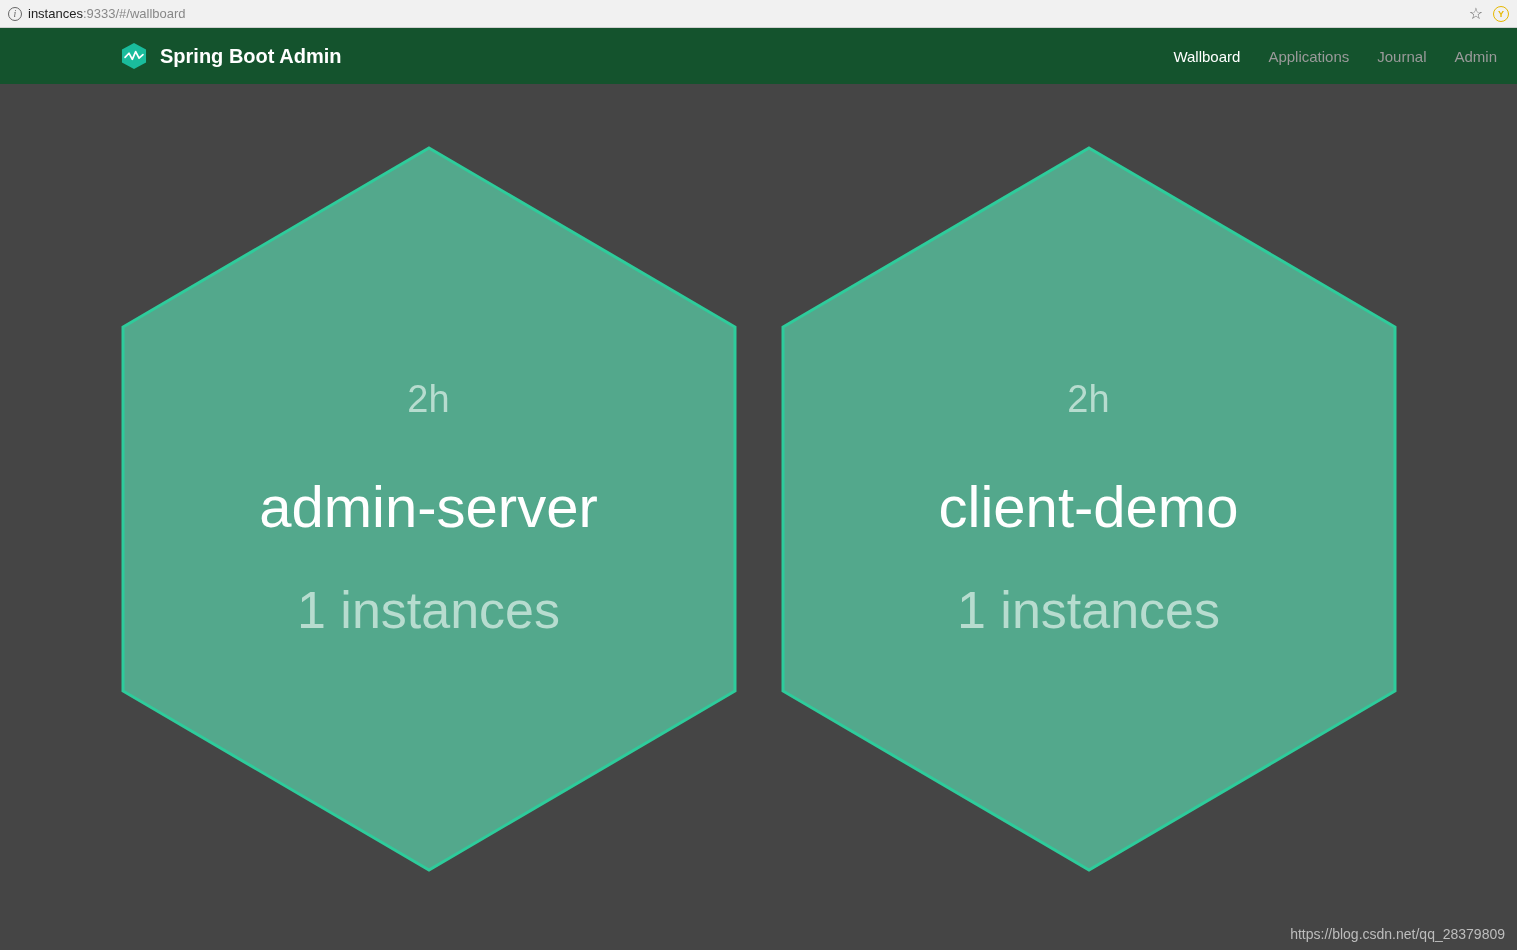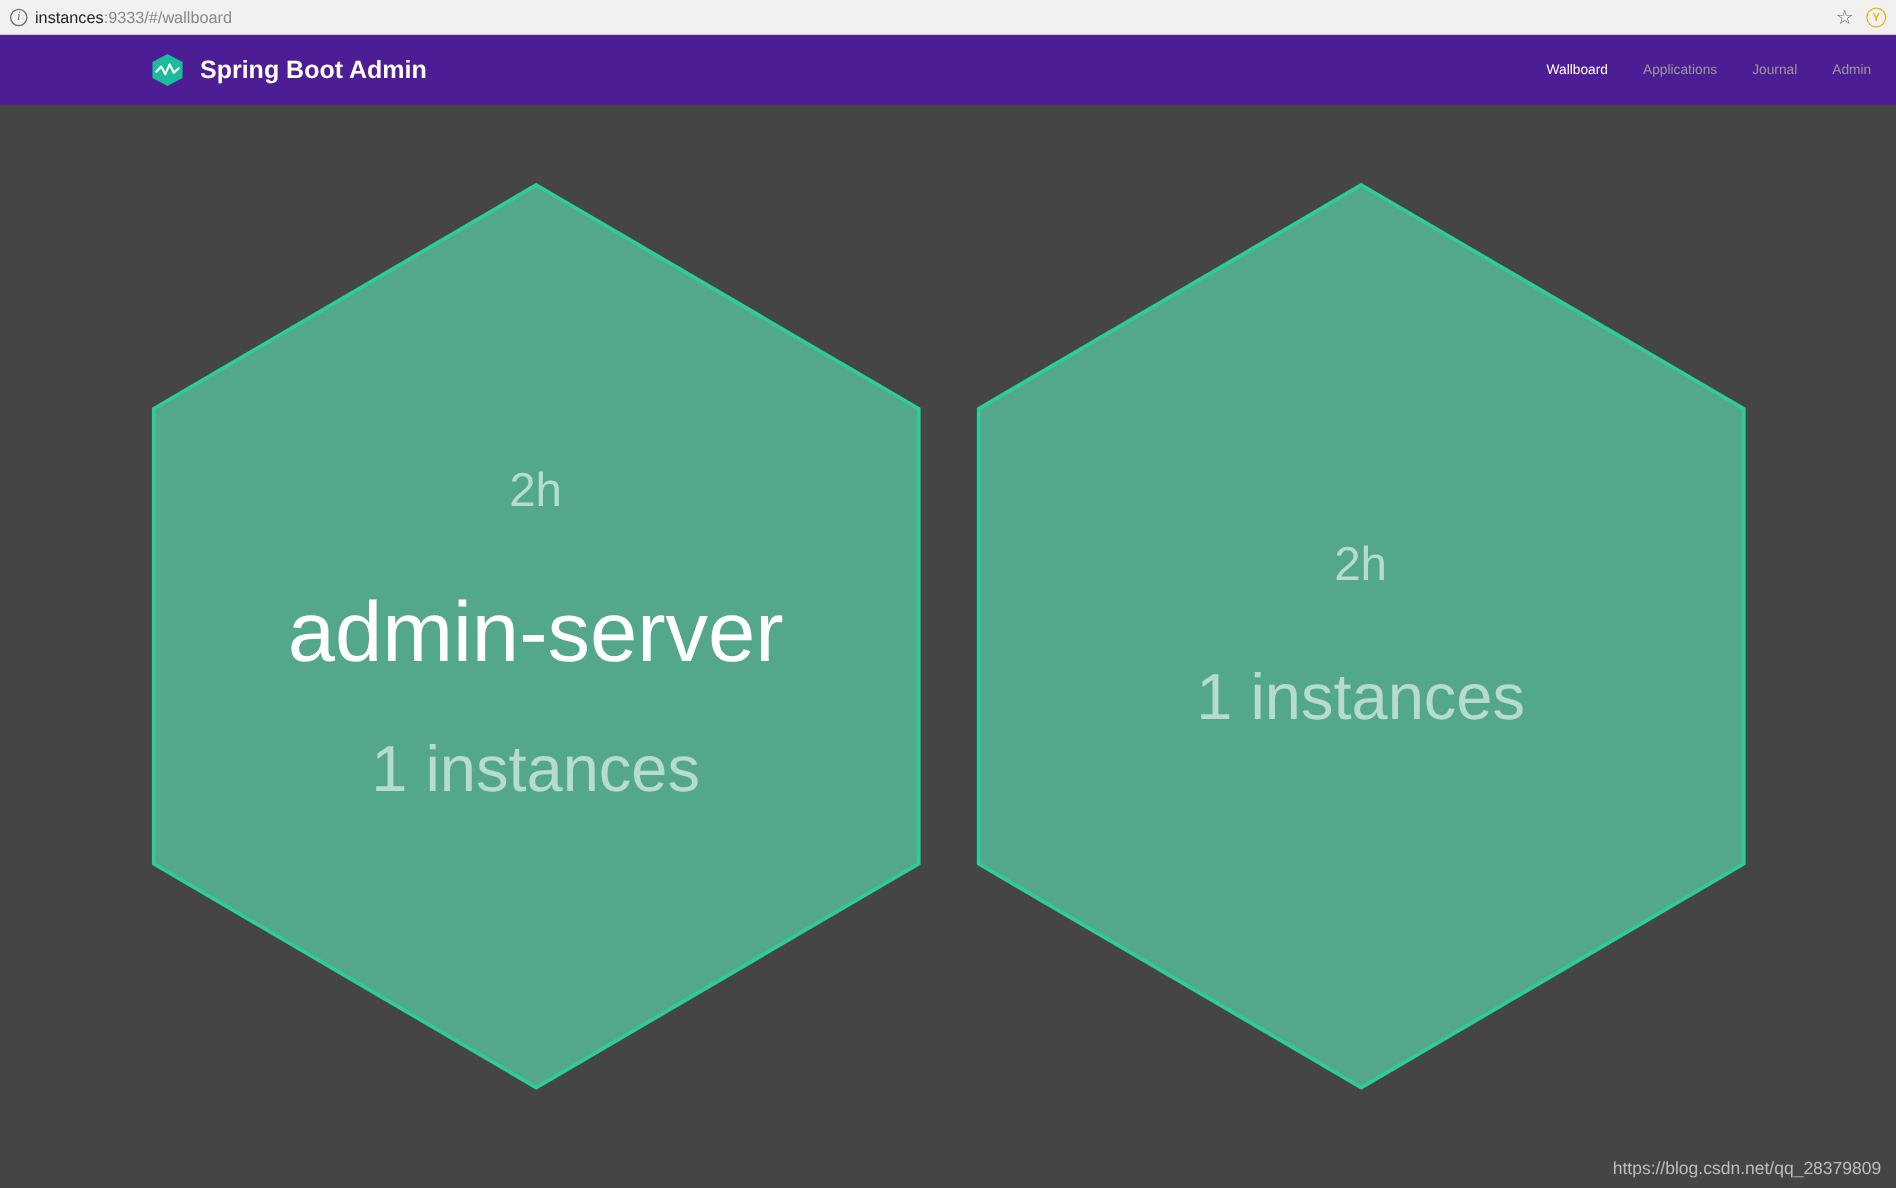--- a/index.html
+++ b/index.html
@@ -42,21 +42,21 @@
     align-items: center;
     justify-content: center;
     font-size: 9px;
     color: #e6b800;
     font-weight: bold;
   }
 
   
   .navbar {
     height: 56px;
-    background: #4c1d95;
+    background: #14532d;
     display: flex;
     align-items: center;
     padding: 0 20px 0 120px;
     color: #fff;
   }
   .brand {
     display: flex;
     align-items: center;
     gap: 12px;
   }
@@ -65,21 +65,21 @@
   }
   .brand-title {
     font-size: 20px;
     font-weight: 600;
     color: #fff;
   }
   .nav-spacer { flex: 1; }
   .nav-links {
     display: flex;
     gap: 28px;
-    font-size: 11px;
+    font-size: 15px;
   }
   .nav-links a {
     color: #9a9a9a;
     text-decoration: none;
     cursor: pointer;
   }
   .nav-links a.active { color: #fff; }
 
   
   .wallboard {
@@ -112,21 +112,21 @@
     padding: 0 60px;
     gap: 24px;
   }
   .hex-uptime {
     font-size: 38px;
     color: #b7dccf;
     font-weight: 300;
     margin-bottom: 30px;
   }
   .hex-name {
-    font-size: 68px;
+    font-size: 58px;
     line-height: 1.1;
     color: #fff;
     font-weight: 300;
     margin-bottom: 18px;
     word-break: break-word;
   }
   .hex-instances {
     font-size: 52px;
     color: #b7dccf;
     font-weight: 300;
@@ -184,19 +184,20 @@
     </div>
   </div>
 
   <div class="hex-wrap">
     <svg class="hex-svg" viewBox="0 0 620 730">
       <polygon points="310,4 616,183 616,547 310,726 4,547 4,183" stroke-width="2" fill="#53A88C"></polygon>
       <polygon points="310,4 616,183 616,547 310,726 4,547 4,183" fill="none" stroke-width="3" stroke="#2ECC9B"></polygon>
     </svg>
     <div class="hex-content">
       <div class="hex-uptime">2h</div>
+      <div class="hex-name">client-demo</div>
       <div class="hex-instances">1 instances</div>
     </div>
   </div>
 
 </div>
 
 <div class="watermark">https://blog.csdn.net/qq_28379809</div>
 
 </body></html>

